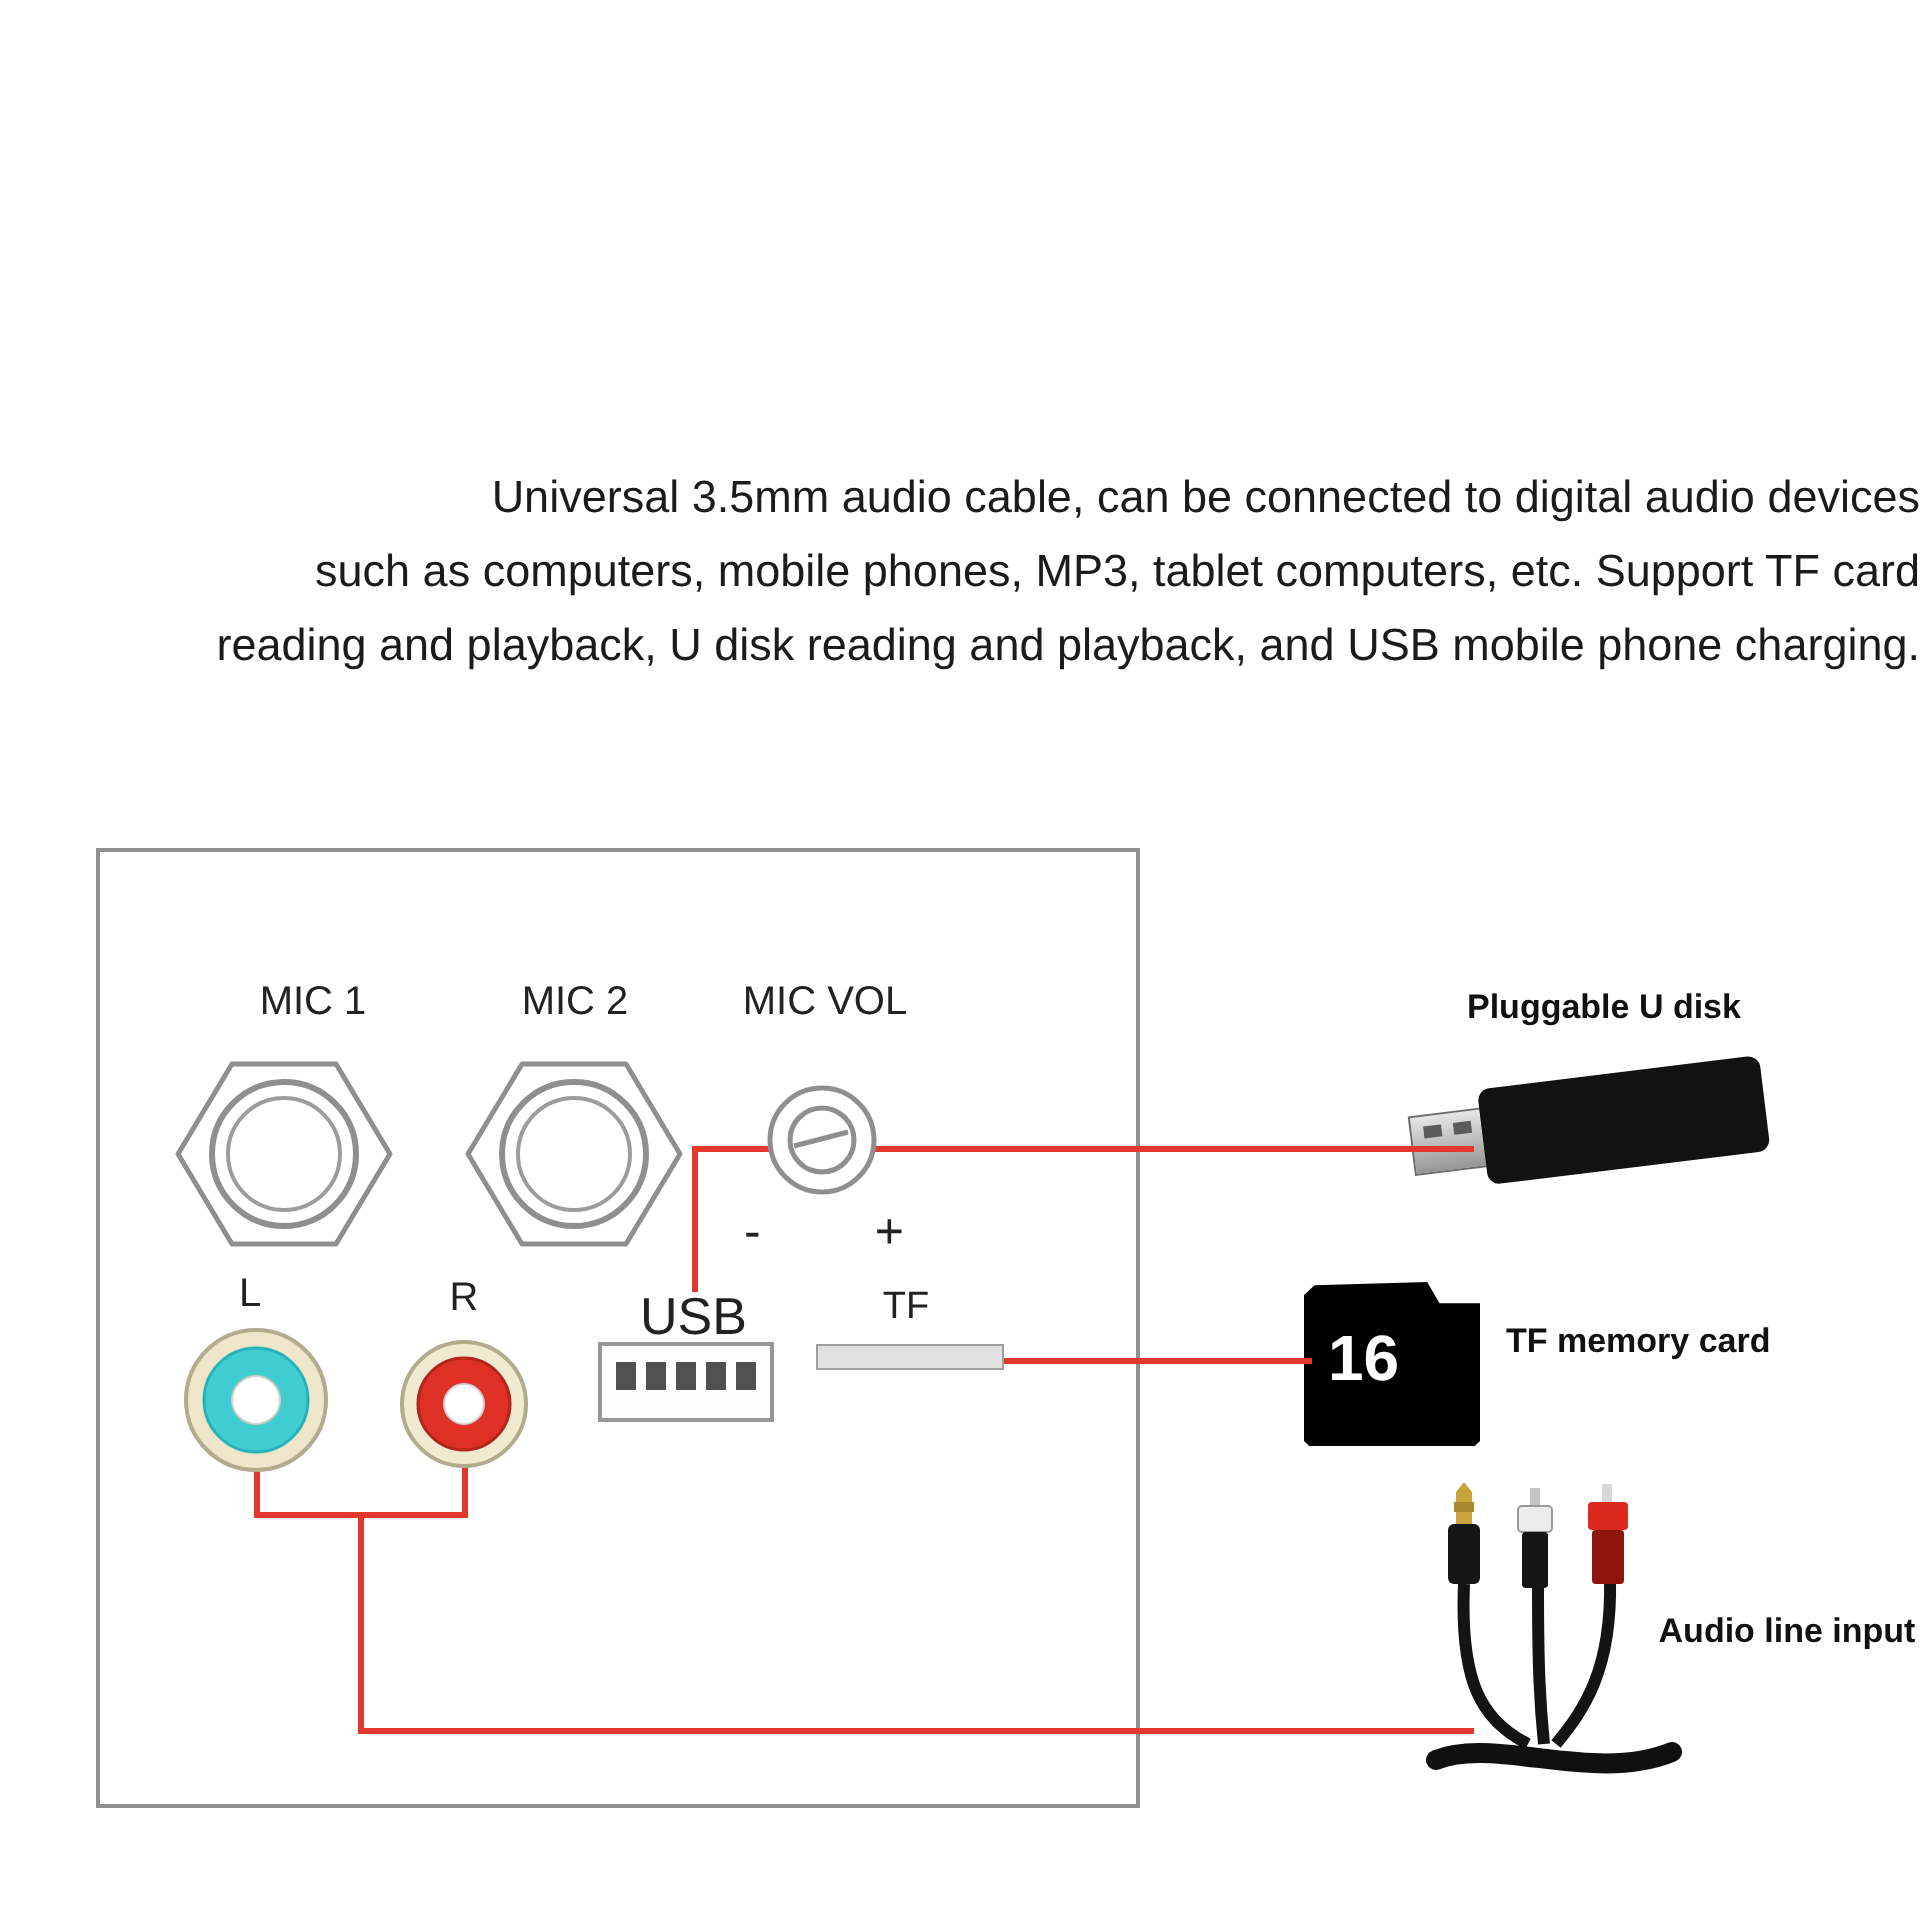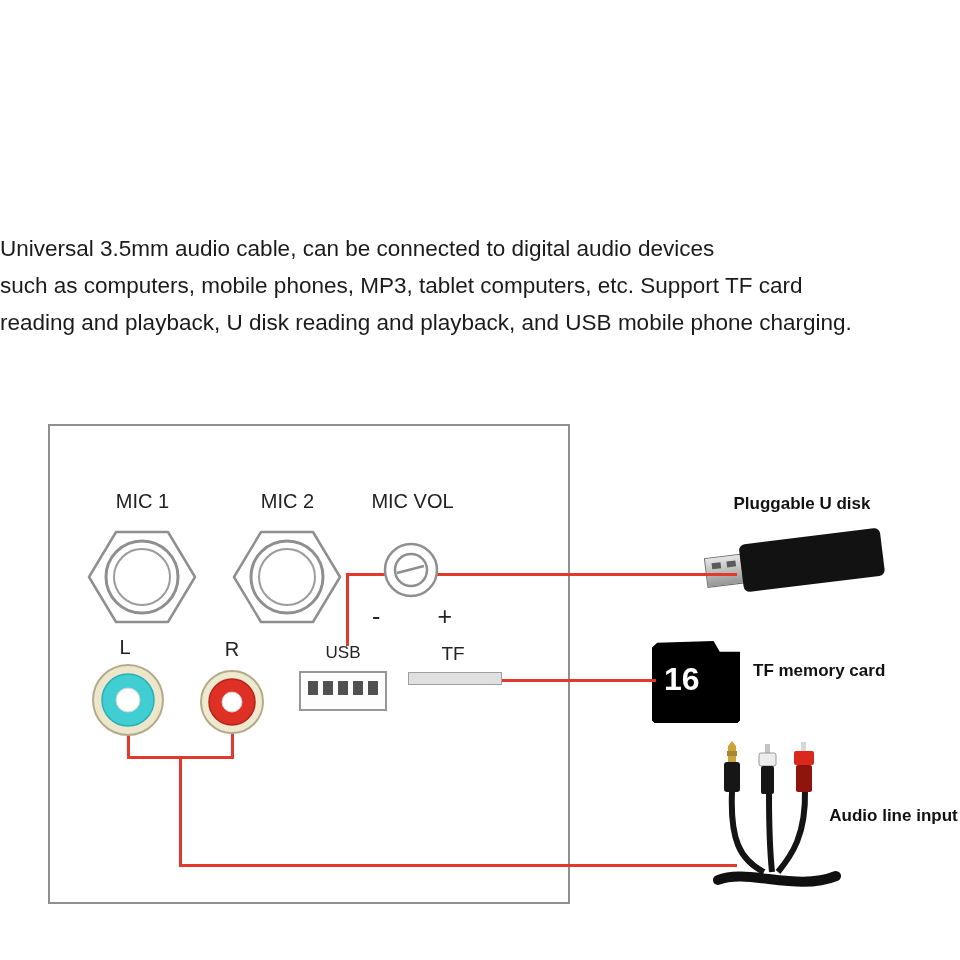--- a/index.html
+++ b/index.html
@@ -6,21 +6,21 @@
   .canvas{position:relative;width:960px;height:960px;background:#ffffff;overflow:hidden;
           font-family:"Liberation Sans",sans-serif;color:#161616;}
   .abs{position:absolute;}
 
   
   .title{position:absolute;top:94px;left:0;width:100%;text-align:center;
          font-weight:700;font-size:54px;line-height:60px;letter-spacing:-1px;color:#151515;
          text-shadow:-2px 11px 10px rgba(40,40,40,0.30);}
 
   
-  .desc{position:absolute;top:230px;left:0;width:100%;text-align:left;
+  .desc{position:absolute;top:230px;left:0;width:100%;text-align:right;
         font-size:22.5px;line-height:37px;color:#1b1b1b;}
 
   
   .panel{position:absolute;left:48px;top:424px;width:522px;height:480px;
          border:2px solid #8f8f8f;background:#fff;box-sizing:border-box;}
 
   .plabel{position:absolute;text-align:center;font-size:20px;color:#222;}
   .minusplus{position:absolute;left:372px;top:602px;width:80px;display:flex;
              justify-content:space-between;font-size:25px;color:#222;}
 
@@ -67,21 +67,21 @@
   </div>
 
   <div class="desc">
     <div>Universal 3.5mm audio cable, can be connected to digital audio devices</div>
     <div>such as computers, mobile phones, MP3, tablet computers, etc. Support TF card</div>
     <div>reading and playback, U disk reading and playback, and USB mobile phone charging.</div>
   </div>
 
   <div class="panel"></div>
 
-  <div class="plabel" style="left:90px;top:490px;width:105px;">MIC 1</div>
+  <div class="plabel" style="left:104px;top:490px;width:105px;">MIC 1</div>
   <svg class="abs" style="left:86px;top:529px;" width="112" height="96" viewBox="0 0 112 96">
     <polygon points="3,48 30,3 82,3 109,48 82,93 30,93" fill="#ffffff" stroke="#8f8f8f" stroke-width="2.5" stroke-linejoin="round"></polygon>
     <circle cx="56" cy="48" r="36" fill="none" stroke="#8f8f8f" stroke-width="3"></circle>
     <circle cx="56" cy="48" r="28" fill="none" stroke="#9c9c9c" stroke-width="2"></circle>
   </svg>
 
   <div class="plabel" style="left:235px;top:490px;width:105px;">MIC 2</div>
   <svg class="abs" style="left:231px;top:529px;" width="112" height="96" viewBox="0 0 112 96">
     <polygon points="3,48 30,3 82,3 109,48 82,93 30,93" fill="#ffffff" stroke="#8f8f8f" stroke-width="2.5" stroke-linejoin="round"></polygon>
     <circle cx="56" cy="48" r="36" fill="none" stroke="#8f8f8f" stroke-width="3"></circle>
@@ -116,21 +116,21 @@
     <circle cx="37" cy="37" r="12" fill="#ffffff" stroke="#cfcfcf" stroke-width="1"></circle>
   </svg>
 
   <div class="plabel" style="left:212px;top:638px;width:40px;">R</div>
   <svg class="jack" style="left:199px;top:669px;" width="66" height="66" viewBox="0 0 66 66">
     <circle cx="33" cy="33" r="31" fill="#efe9cf" stroke="#b3ab8d" stroke-width="2"></circle>
     <circle cx="33" cy="33" r="23" fill="#de3025" stroke="#b4241b" stroke-width="1.5"></circle>
     <circle cx="33" cy="33" r="10" fill="#ffffff" stroke="#cfcfcf" stroke-width="1"></circle>
   </svg>
 
-  <div class="plabel" style="left:320px;top:643px;width:46px;font-size:17px;">USB</div>
+  <div class="plabel" style="left:320px;top:643px;width:46px;font-size:26px;">USB</div>
   <div class="usbport">
     <span class="pin"></span>
     <span class="pin"></span>
     <span class="pin"></span>
     <span class="pin"></span>
     <span class="pin"></span>
   </div>
 
   <div class="plabel" style="left:430px;top:643px;width:46px;font-size:19px;">TF</div>
   <div class="tfslot"></div>

